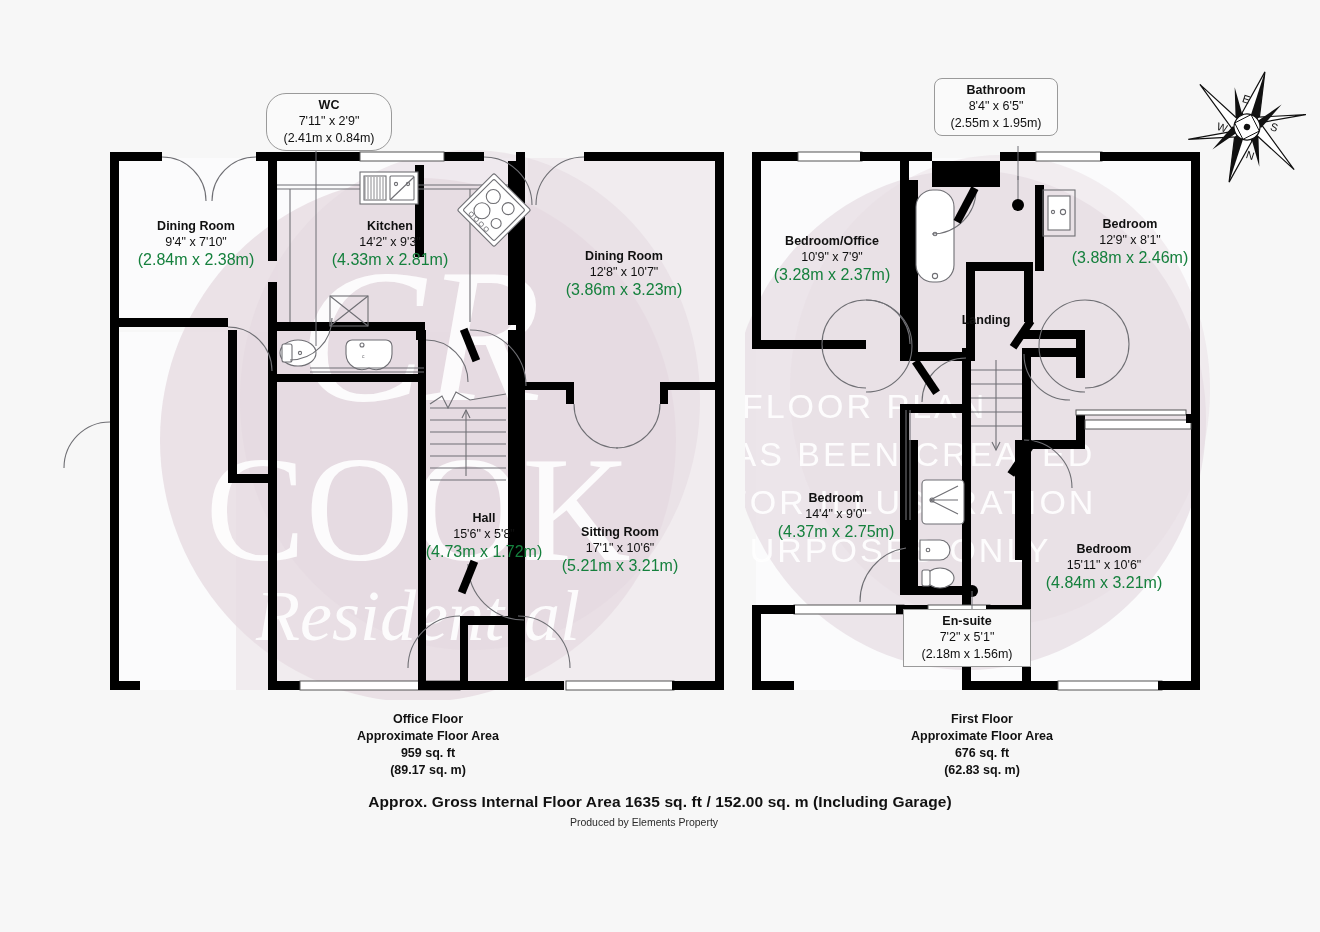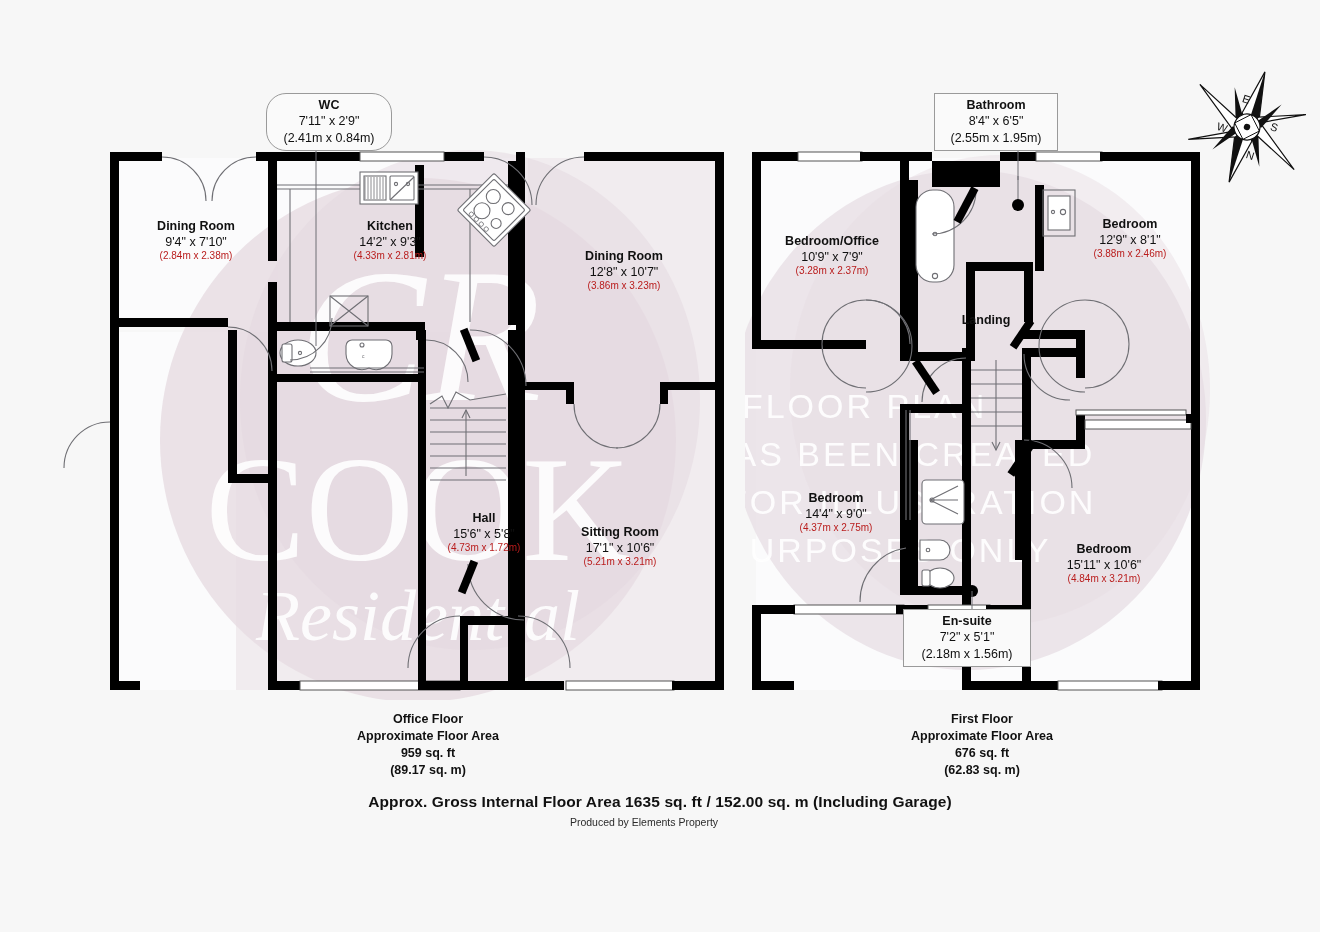--- a/index.html
+++ b/index.html
@@ -5,21 +5,21 @@
   html,body{margin:0;padding:0;background:#f7f7f7;}
   body{width:1320px;height:932px;overflow:hidden;
        font-family:"Liberation Sans",sans-serif;color:#111;}
   #stage{position:relative;width:1320px;height:932px;background:#f7f7f7;}
   svg.plan{position:absolute;left:0;top:0;width:1320px;height:932px;}
 
   .lbl{position:absolute;text-align:center;line-height:1.28;
        font-family:"Liberation Sans",sans-serif;pointer-events:none;}
   .lbl .nm{font-weight:bold;font-size:12.5px;color:#101010;white-space:nowrap;}
   .lbl .d1{font-size:12.5px;color:#101010;white-space:nowrap;}
-  .lbl .d2{font-size:10px;color:#b91c1c;white-space:nowrap;}
+  .lbl .d2{font-size:16px;color:#15803d;white-space:nowrap;}
 
   .callout{position:absolute;border:1px solid #9a9a9a;background:#fafafa;
            text-align:center;line-height:1.3;padding:3px 8px 4px 8px;}
   .callout .nm{font-weight:bold;font-size:12.5px;}
   .callout .d1,.callout .d2{font-size:12.5px;}
 
   .footer{position:absolute;text-align:center;line-height:1.35;}
   .footer .f1,.footer .f2,.footer .f3,.footer .f4{font-weight:bold;font-size:12.5px;}
 
   #gross{position:absolute;left:0;top:793px;width:1320px;text-align:center;
@@ -411,21 +411,21 @@
     <div class="d1">17'1" x 10'6"</div>
     <div class="d2">(5.21m x 3.21m)</div>
   </div>
 
   <div class="lbl" style="left:762px;top:233px;width:140px;">
     <div class="nm">Bedroom/Office</div>
     <div class="d1">10'9" x 7'9"</div>
     <div class="d2">(3.28m x 2.37m)</div>
   </div>
 
-  <div class="callout" style="left:934px;top:93px;width:106px;">
+  <div class="callout" style="left:934px;top:78px;width:106px;border-radius:8px;">
     <div class="nm">Bathroom</div>
     <div class="d1">8'4" x 6'5"</div>
     <div class="d2">(2.55m x 1.95m)</div>
   </div>
 
   <div class="lbl" style="left:1060px;top:216px;width:140px;">
     <div class="nm">Bedroom</div>
     <div class="d1">12'9" x 8'1"</div>
     <div class="d2">(3.88m x 2.46m)</div>
   </div>

